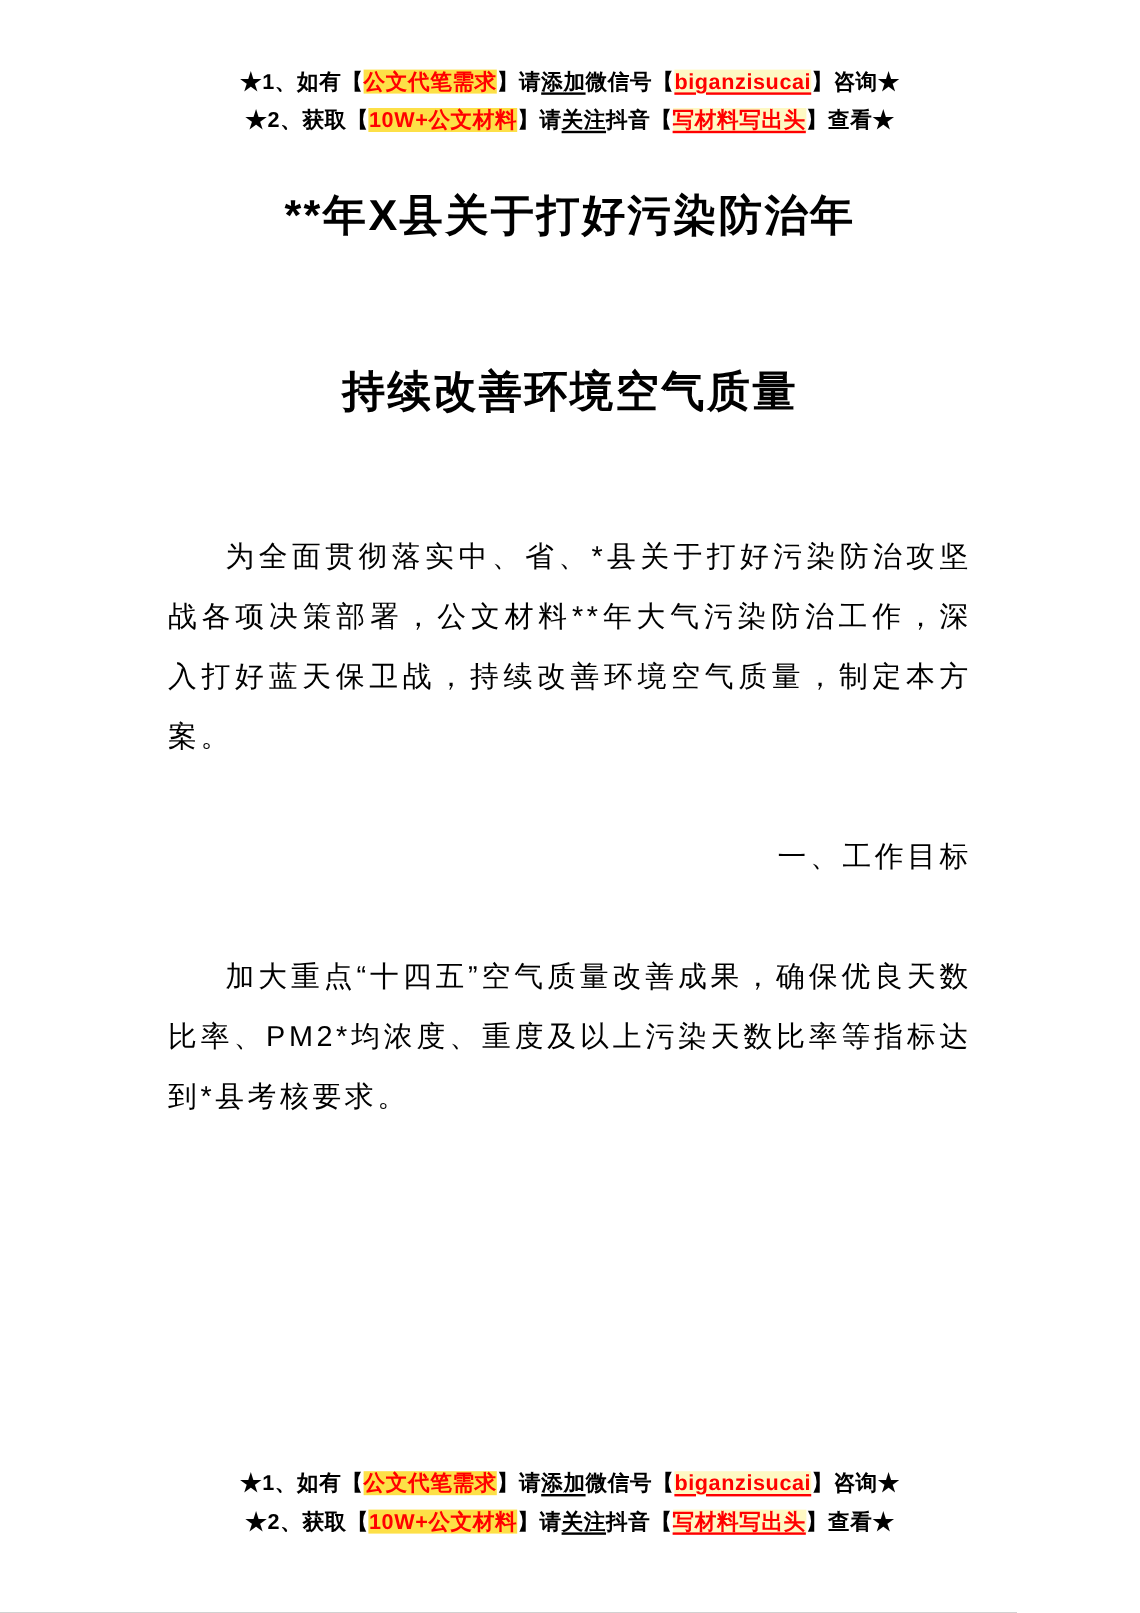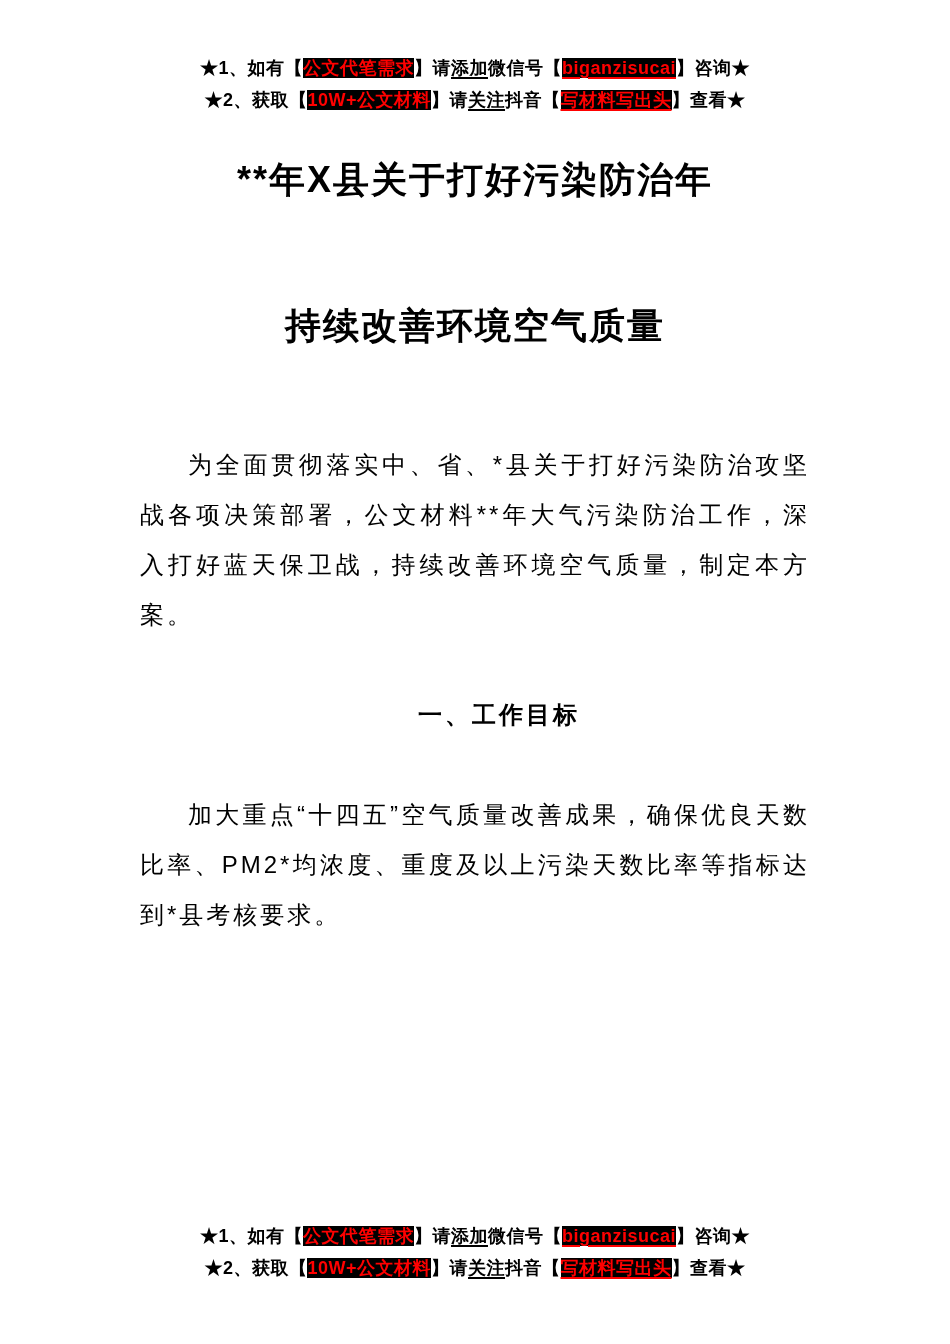--- a/index.html
+++ b/index.html
@@ -18,23 +18,23 @@
   .promo {
     text-align: center;
     font-weight: bold;
     font-size: 18px;
     line-height: 32px;
     letter-spacing: 0.5px;
     white-space: nowrap;
   }
   .promo-header { padding-top: 52px; }
   .promo-footer { position: absolute; left: 0; right: 0; bottom: 60px; }
-  .hl { background: #000000; color: #ff0000; }
+  .hl { background: #fde047; color: #ff0000; }
   .ul-black { text-decoration: underline; text-decoration-thickness: 2px; text-underline-offset: 3px; }
-  .hl-ul { background: #000000; color: #ff0000; text-decoration: underline; text-decoration-color: #ff0000; text-decoration-thickness: 2px; text-underline-offset: 3px; }
+  .hl-ul { background: #fef9c3; color: #ff0000; text-decoration: underline; text-decoration-color: #ff0000; text-decoration-thickness: 2px; text-underline-offset: 3px; }
   
   .doc-title {
     text-align: center;
     font-weight: bold;
     font-size: 36px;
     letter-spacing: 2px;
     line-height: 44px;
   }
   .doc-title-1 { margin-top: 42px; }
   .doc-title-2 { margin-top: 102px; }
@@ -45,21 +45,21 @@
   }
   .doc-body p {
     font-size: 24px;
     line-height: 50px;
     letter-spacing: 3px;
     text-align: justify;
     text-indent: 2em;
     margin: 0 0 50px 0;
     font-weight: normal;
   }
-  .doc-body p.heading { text-align: center; font-weight: bold; }
+  .doc-body p.heading { text-align: right; }
 </style>
 </head>
 <body>
 
 <div class="page">
 
   <div class="promo promo-header">
     <div class="promo-line">
       <span>★1、如有【</span><span class="hl">公文代笔需求</span><span>】请</span><span class="ul-black">添加</span><span>微信号【</span><span class="hl hl-ul">biganzisucai</span><span>】咨询★</span>
     </div>

